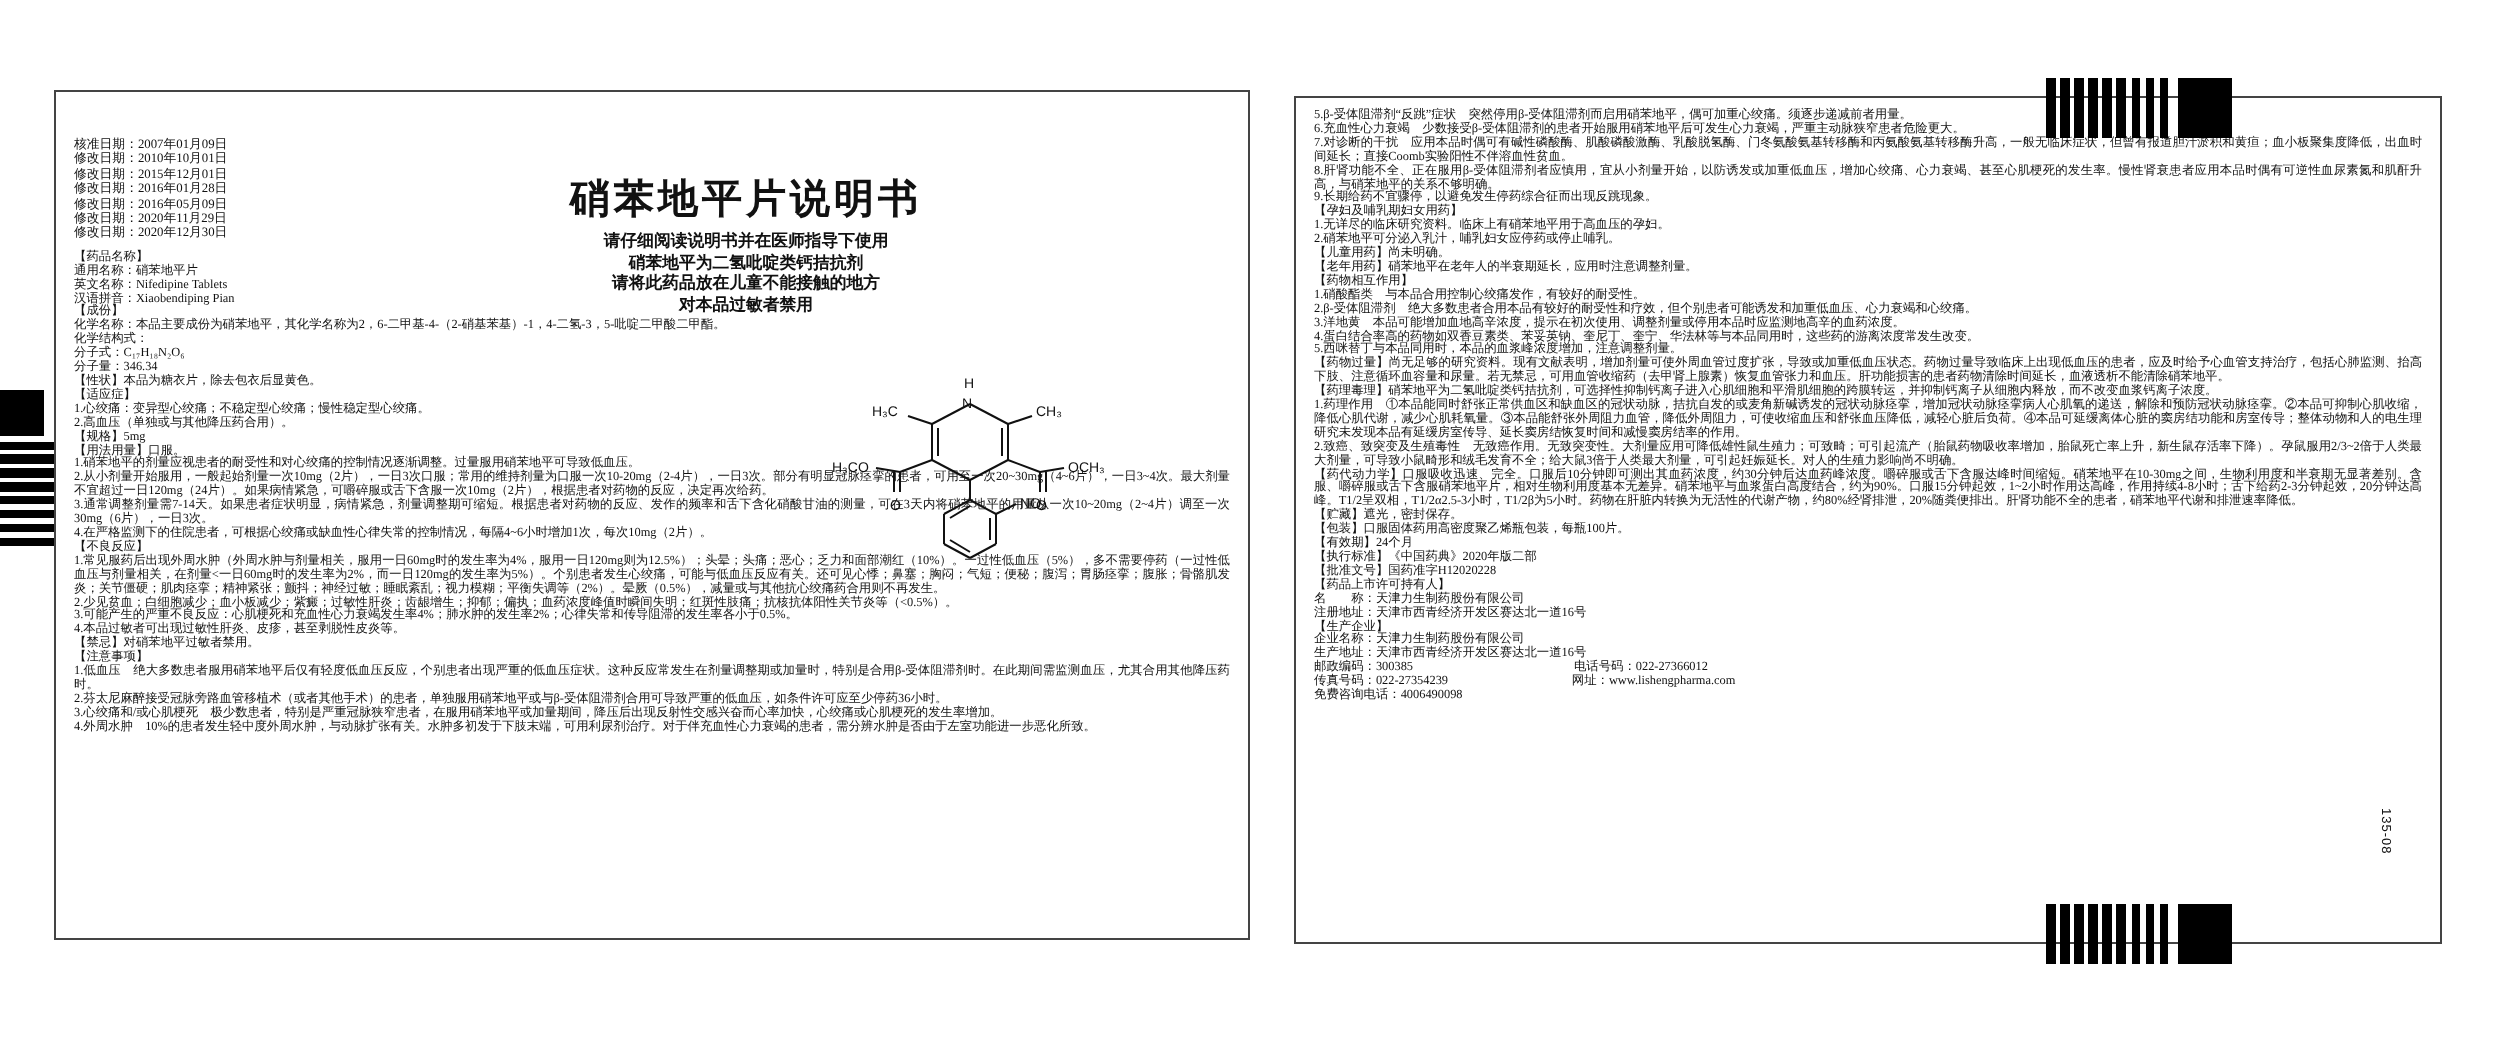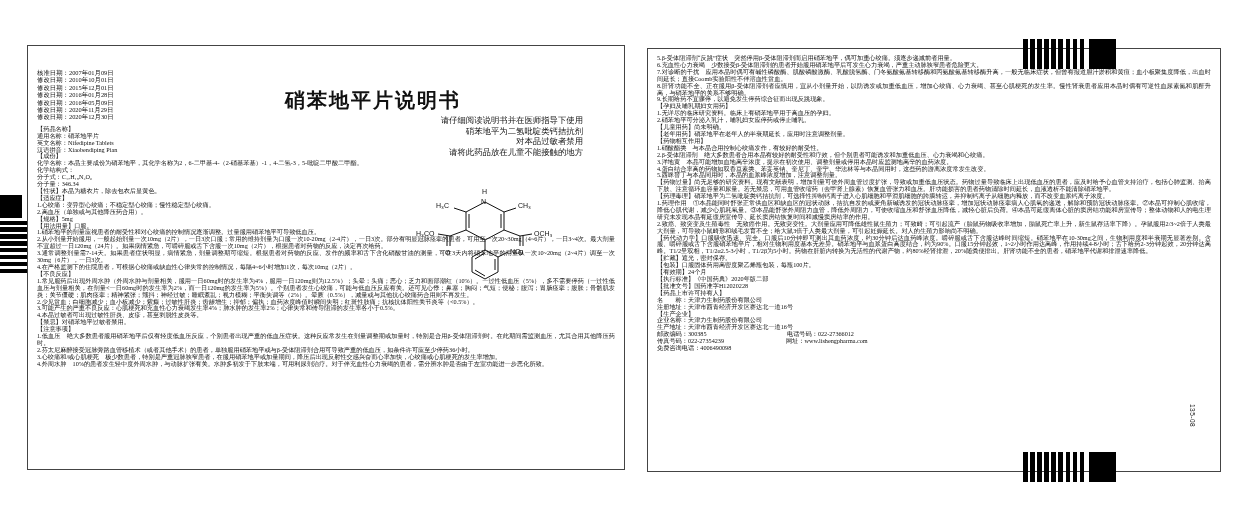--- a/index.html
+++ b/index.html
@@ -9,21 +9,21 @@
   #left-page{left:27px;top:45px;width:598px;height:425px;padding:5px 9px 4px 9px;}
   #right-page{left:647px;top:48px;width:574px;height:424px;padding:6px 9px 4px 9px;}
   .ln{font-size:6.2px;line-height:6.9px;text-align:justify;white-space:pre-wrap;
       font-family:"Liberation Serif","DejaVu Serif",serif;}
   .dates{margin-top:18px;margin-bottom:5px;width:220px;}
   .dates .ln{font-size:6.4px;line-height:7.4px;text-align:left;}
   .header-block{position:absolute;left:135px;top:42px;width:420px;text-align:center;}
   .doc-title{font-size:20px;font-weight:bold;letter-spacing:2px;line-height:24px;
              font-family:"Liberation Serif","DejaVu Serif",serif;}
   .warns{margin-top:3px;}
-  .warn{font-size:8.4px;font-weight:normal;line-height:10.6px;text-align:right;white-space:pre-wrap;
+  .warn{font-size:8.4px;font-weight:bold;line-height:10.6px;text-align:center;white-space:pre-wrap;
         font-family:"Liberation Sans","DejaVu Sans",sans-serif;}
   .body-block{position:relative;}
   #chem-figure{position:absolute;left:372px;top:136px;width:175px;height:115px;}
   #chem-figure text{font-family:"Liberation Sans","DejaVu Sans",sans-serif;font-size:7px;fill:#111;}
   
   #reg-left{position:absolute;left:0;top:195px;width:28px;}
   #reg-left .big{width:22px;height:23px;background:#000;}
   #reg-left .bar{width:28px;height:4.3px;background:#000;margin-top:2.6px;}
   .barcode{position:absolute;display:flex;align-items:stretch;height:30px;}
   #barcode-tr{left:1023px;top:39px;}
@@ -58,22 +58,22 @@
       <div class="ln">修改日期：2016年05月09日</div>
       <div class="ln">修改日期：2020年11月29日</div>
       <div class="ln">修改日期：2020年12月30日</div>
     </div>
 
   <div class="header-block">
     <div class="doc-title">硝苯地平片说明书</div>
     <div class="warns">
         <div class="warn">请仔细阅读说明书并在医师指导下使用</div>
         <div class="warn">硝苯地平为二氢吡啶类钙拮抗剂</div>
+        <div class="warn">请将此药品放在儿童不能接触的地方</div>
         <div class="warn">对本品过敏者禁用</div>
-        <div class="warn">请将此药品放在儿童不能接触的地方</div>
       </div>
   </div>
 
   <div class="body-block">
       <div class="ln">【药品名称】</div>
       <div class="ln">通用名称：硝苯地平片</div>
       <div class="ln">英文名称：Nifedipine Tablets</div>
       <div class="ln">汉语拼音：Xiaobendiping Pian</div>
       <div class="ln">【成份】</div>
       <div class="ln">化学名称：本品主要成份为硝苯地平，其化学名称为2，6-二甲基-4-（2-硝基苯基）-1，4-二氢-3，5-吡啶二甲酸二甲酯。</div>

